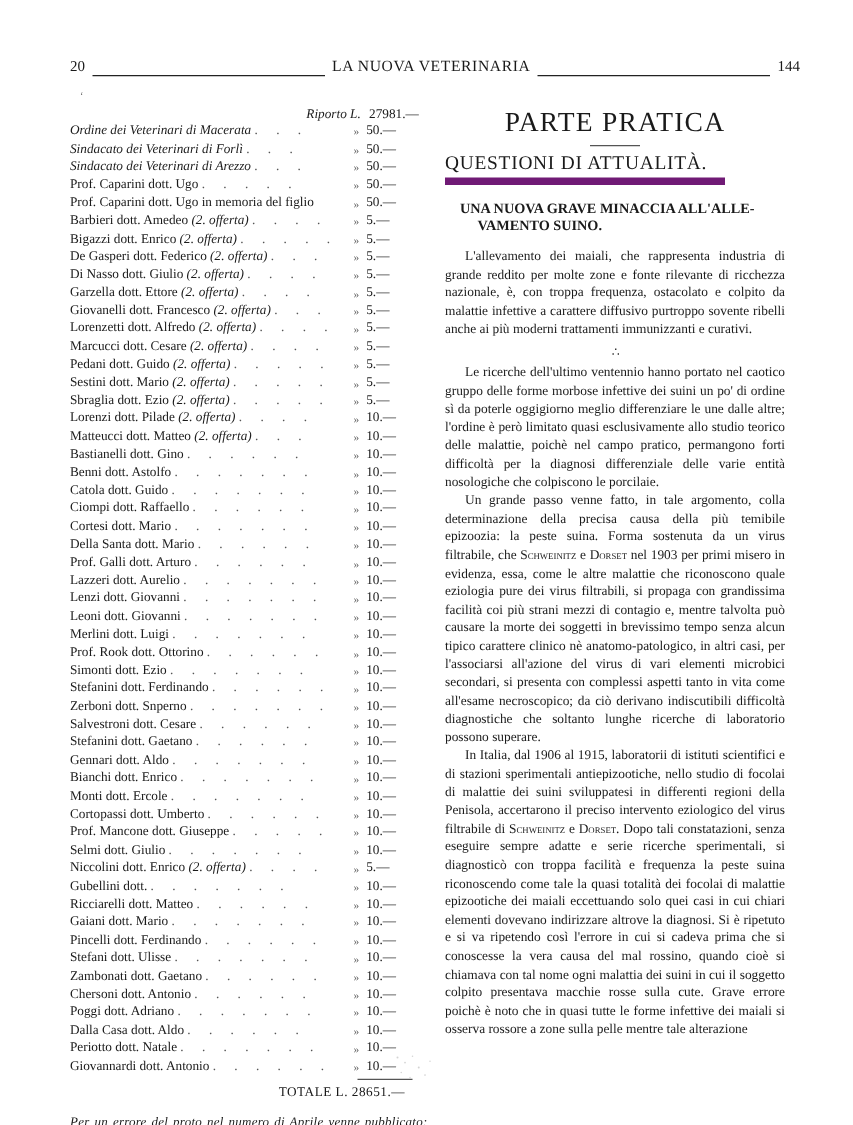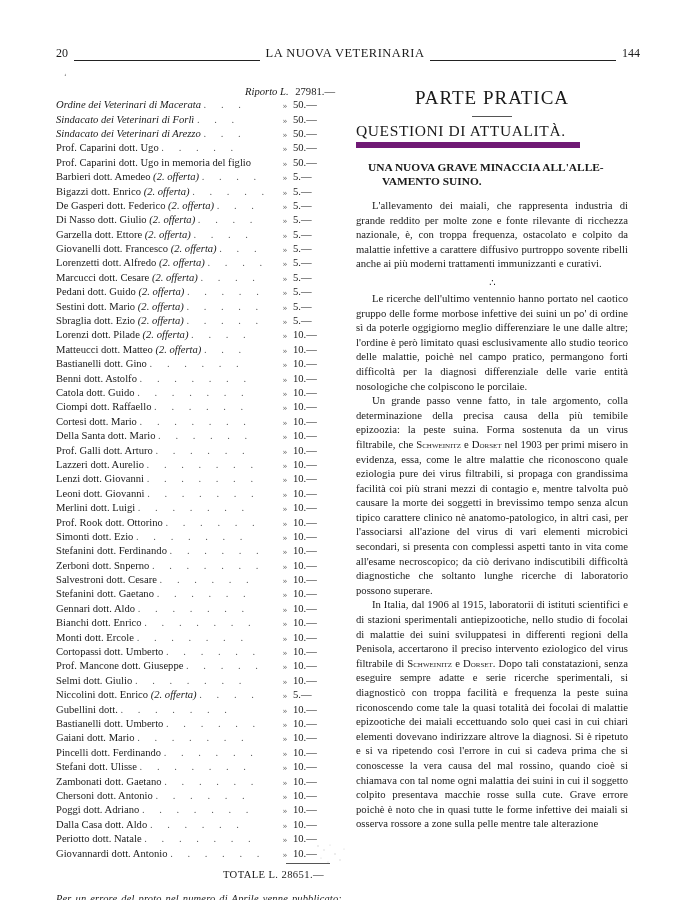--- a/index.html
+++ b/index.html
@@ -19,21 +19,21 @@
   .row .name .dots { color: #555; letter-spacing: 6px; }
   .row .q { width: 16px; text-align: center; color: #666; font-size: 9px; }
   .row .amt { width: 42px; padding-right: 7px; }
   .it { font-style: italic; }
   .total-rule { margin-left: 230px; width: 44px; border-top: 1px solid #555; margin-top: 2px; }
   .totale { text-align: right; padding-right: 18px; height: 18px; line-height: 18px; margin-top: 2px; letter-spacing: 0.4px; }
   .erratum { margin-top: 9px; font-size: 10.4px; line-height: 12.8px; text-align: justify; }
   .erratum .it { letter-spacing: 0.2px; }
 
   .right { position: absolute; top: 84px; left: 356px; width: 272px; font-size: 10.7px; }
-  .h1 { text-align: center; font-size: 19px; letter-spacing: 1px; height: 28px; line-height: 28px; }
+  .h1 { text-align: center; font-size: 22px; letter-spacing: 1px; height: 28px; line-height: 28px; }
   .h1-rule { width: 40px; margin: 4px auto 0; border-top: 1px solid #555; }
   .h2 { font-size: 15.5px; letter-spacing: 0.6px; margin-top: 5px; padding-bottom: 2px;
         border-bottom: 6px solid #701a75; display: inline-block; padding-right: 14px; }
   .h3 { font-size: 11.4px; font-weight: bold; margin-top: 12px; line-height: 14px;
         text-indent: 0; padding-left: 12px; }
   .h3 span { display: block; font-family: Liberation Serif, serif; }
   .h3 .l2 { padding-left: 14px; }
   .para { text-align: justify; line-height: 14.6px; text-indent: 16px; }
   .para.first { margin-top: 10px; }
   .asterism { text-align: center; font-size: 10px; line-height: 12px; margin: 6px 0 2px; letter-spacing: -1px; }
@@ -267,21 +267,21 @@
         <span class="name"><span>Niccolini dott. Enrico</span> <span class="it">(2. offerta)</span>  <span class="dots">. . . .</span></span>
         <span class="q">»</span>
         <span class="amt">5.—</span>
       </div>
       <div class="row">
         <span class="name"><span>Gubellini dott.</span>  <span class="dots">. . . . . . .</span></span>
         <span class="q">»</span>
         <span class="amt">10.—</span>
       </div>
       <div class="row">
-        <span class="name"><span>Bastianelli dott. Umberto</span>  <span class="dots">. . . . . .</span></span>
+        <span class="name"><span>Ricciarelli dott. Matteo</span>  <span class="dots">. . . . . .</span></span>
         <span class="q">»</span>
         <span class="amt">10.—</span>
       </div>
       <div class="row">
         <span class="name"><span>Gaiani dott. Mario</span>  <span class="dots">. . . . . . .</span></span>
         <span class="q">»</span>
         <span class="amt">10.—</span>
       </div>
       <div class="row">
         <span class="name"><span>Pincelli dott. Ferdinando</span>  <span class="dots">. . . . . .</span></span>

